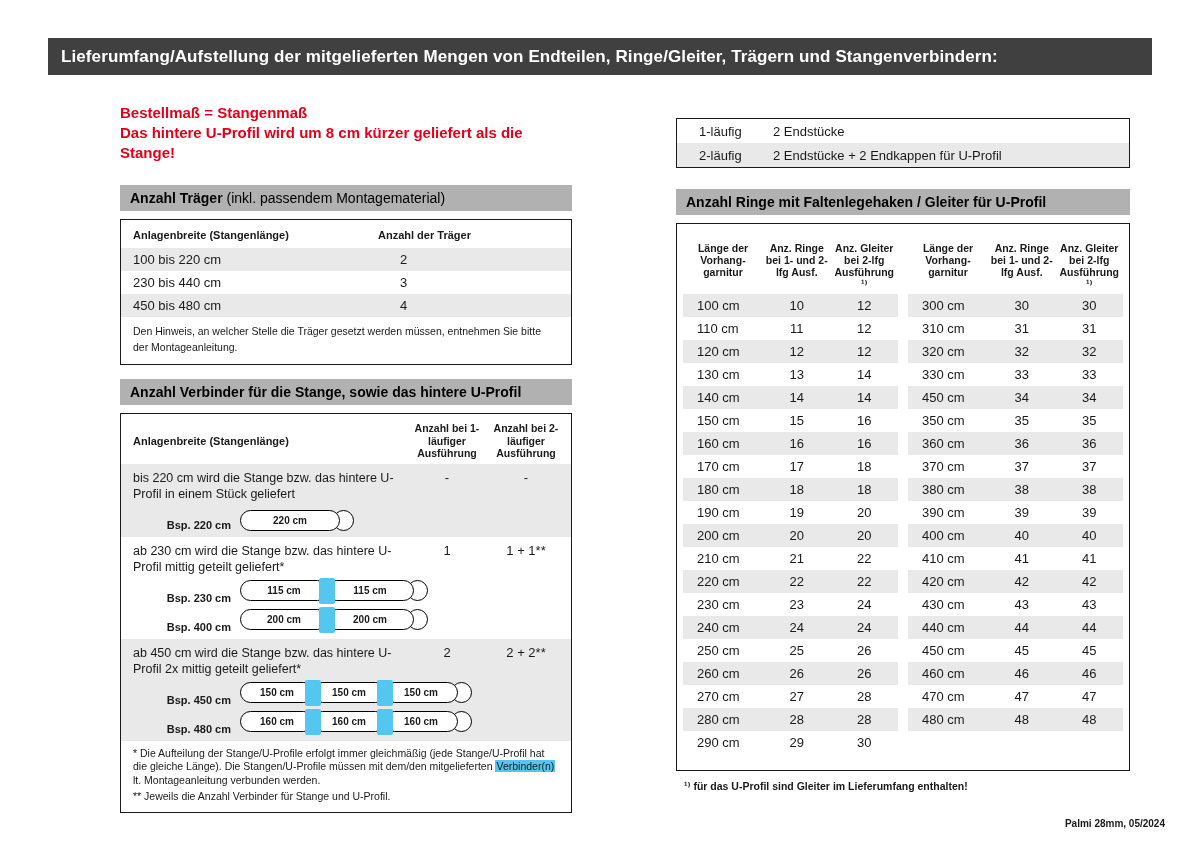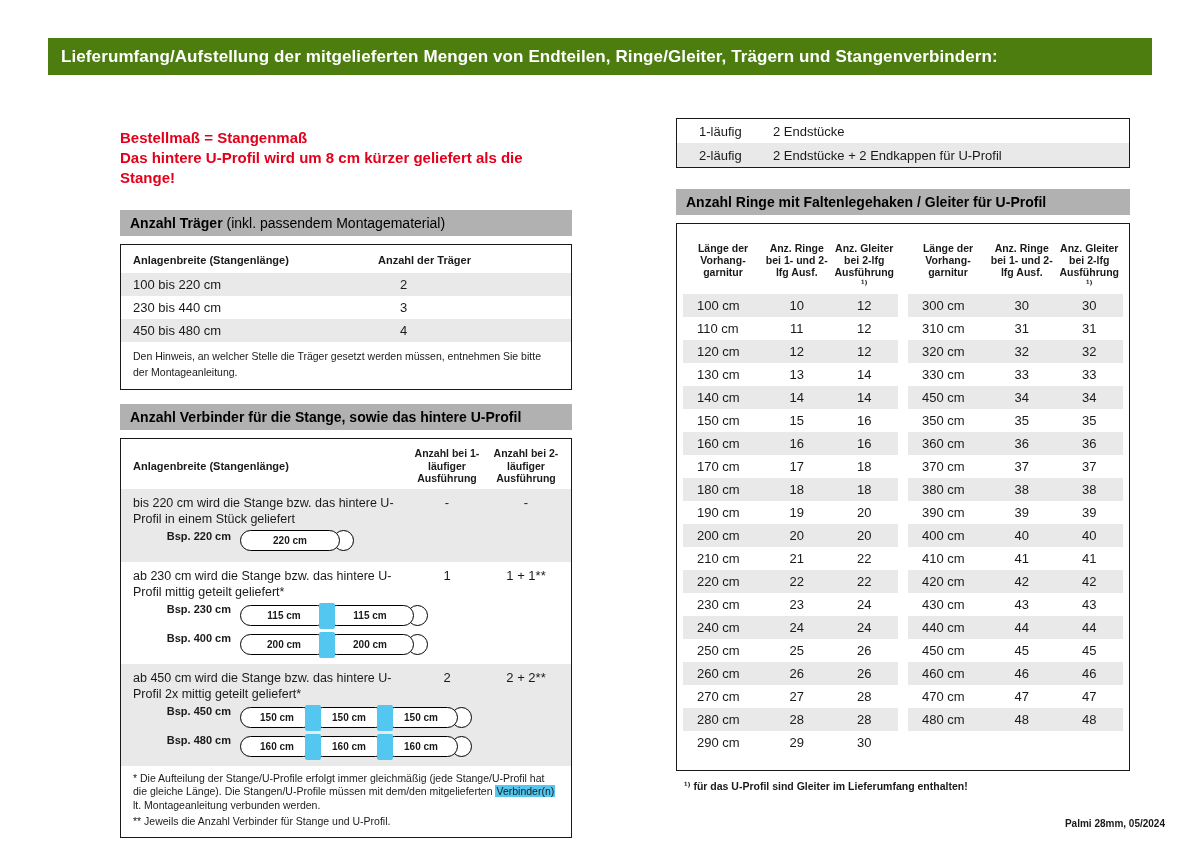--- a/index.html
+++ b/index.html
@@ -6,25 +6,25 @@
   html,body { background:#ffffff; }
   body {
     width:1200px; height:849px; position:relative; overflow:hidden;
     font-family:"Liberation Sans","DejaVu Sans",sans-serif; color:#1a1a1a;
   }
   .page { position:absolute; inset:0; background:#ffffff; }
 
   
   .topbar {
     position:absolute; left:48px; top:38px; width:1104px; height:37px;
-    background:#4d7c0f; color:#ffffff; display:flex; align-items:center;
+    background:#404040; color:#ffffff; display:flex; align-items:center;
     padding:0 13px; font-weight:bold; font-size:17px; letter-spacing:.1px;
   }
 
-  .col-left  { position:absolute; left:120px; top:103px; width:452px;margin-top:25px; }
+  .col-left  { position:absolute; left:120px; top:103px; width:452px; }
   .col-right { position:absolute; left:676px; top:107px; width:454px; }
 
   .red-note { color:#e3001b; font-weight:bold; font-size:15px; line-height:20px; margin-bottom:22px; }
 
   .sec-header { background:#b1b1b1; color:#000; font-size:14px; padding:5px 10px; }
   .sec-header b { font-weight:bold; }
   .mt  { margin-top:14px; }
   .mt2 { margin-top:21px; }
 
   .box { border:1px solid #1a1a1a; background:#fff; }
@@ -40,21 +40,21 @@
   
   .vb-table { margin-top:8px; font-size:12.5px; }
   .vb-head { display:grid; grid-template-columns:1fr 80px 78px; padding:8px 6px 4px 12px; }
   .vb-head .c1 { font-size:11px; font-weight:bold; align-self:center; }
   .vb-colh { font-size:10.5px; font-weight:bold; text-align:center; line-height:12.5px; }
   .vb-section { padding:6px 0 4px; }
   .vb-section.alt { background:#e9e9e9; }
   .vb-row { display:grid; grid-template-columns:1fr 80px 78px; padding:0 6px 0 12px; align-items:start; }
   .vb-text { line-height:16px; max-width:300px; }
   .vb-val { text-align:center; font-size:13px; }
-  .vb-example { display:flex; align-items:flex-start; height:26px; margin:3px 0 2px; }
+  .vb-example { display:flex; align-items:flex-end; height:26px; margin:3px 0 2px; }
   .vb-example-label { flex:0 0 110px; text-align:right; font-weight:bold; font-size:11px; }
   .rod { display:flex; align-items:center; margin-left:9px; }
   .rod-seg {
     height:21px; background:#fff; border:1.5px solid #000; border-radius:11px;
     display:inline-flex; align-items:center; justify-content:center;
     font-size:10px; font-weight:bold; position:relative; z-index:1;
   }
   .rod-conn {
     width:16px; height:26px; background:#54c7f0; border-radius:2px;
     margin:0 -9px; position:relative; z-index:2;

